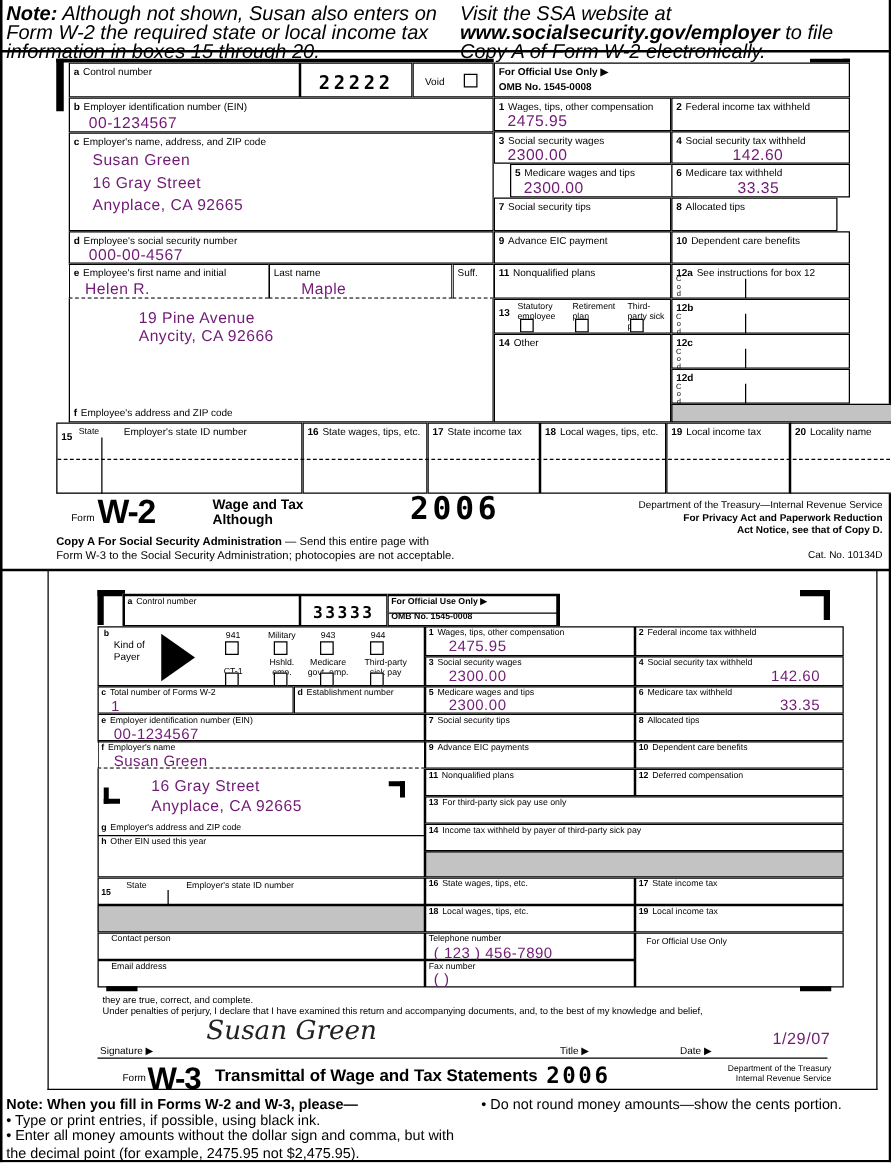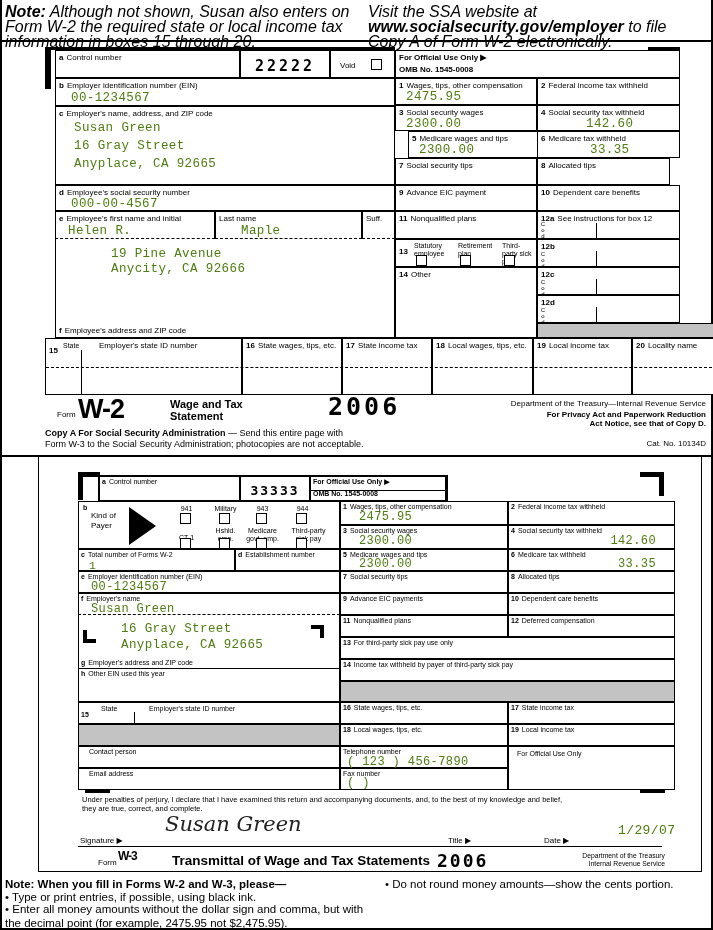--- a/index.html
+++ b/index.html
@@ -2,21 +2,21 @@
 <html><head>
 <meta charset="utf-8">
 <style>
   html,body{margin:0;padding:0;background:#fff}
   #page{position:relative;width:713px;height:930px;background:#fff;font-family:"Liberation Sans",sans-serif;color:#000;overflow:hidden}
   .abs{position:absolute;box-sizing:border-box}
   .cell{position:absolute;box-sizing:border-box;border:1px solid #000;background:#fff}
   .lbl{font-size:8px;line-height:9px;padding:2px 2px 0 3px;color:#000}
   .lbl7{font-size:7px;line-height:8px;padding:1px 1px 0 2px}
   .bn{font-weight:bold;margin-right:3px}
-  .val{font-family:Liberation Mono, monospace;font-size:12.5px;line-height:14px;color:#4d7c0f;letter-spacing:.4px}
+  .val{font-family:Liberation Sans, sans-serif;font-size:12.5px;line-height:14px;color:#701a75;letter-spacing:.4px}
   .ocr{font-family:"DejaVu Sans Mono",monospace;font-weight:700;color:#000}
   .blk{position:absolute;background:#000}
   .shaded{background:#c3c3c3}
   .ckb{position:absolute;width:11px;height:11px;border:1.6px solid #000;background:#fff;box-sizing:border-box}
   .dash{position:absolute;border-top:1.6px dashed #000;height:0}
   .vline{position:absolute;width:1px;background:#000}
   .hline{position:absolute;height:1px;background:#000}
   .vcode{position:absolute;writing-mode:vertical-rl;text-orientation:upright;font-size:6px;line-height:6px;color:#000}
   .b{font-weight:bold}
   .note{font-size:16px;line-height:15px;font-style:italic}
@@ -184,21 +184,21 @@
     <div class="lbl"><span class="bn">19</span><span>Local income tax</span></div>
   </div>
   <div class="cell" style="left:632px;top:338px;width:81px;height:57px;border-right:none">
     <div class="lbl"><span class="bn">20</span><span>Locality name</span></div>
   </div>
   <div class="dash" style="left:46px;top:367px;width:666px"></div>
 
   <div class="abs" style="left:57px;top:410px;font-size:8px">Form</div>
   <div class="abs b" style="left:78px;top:394px;font-size:27px;letter-spacing:-1px">W-2</div>
   <div class="abs b" style="left:170px;top:398px;font-size:11px">Wage and Tax</div>
-  <div class="abs b" style="left:170px;top:410px;font-size:11px">Statement</div>
+  <div class="abs b" style="left:170px;top:410px;font-size:11px">Although</div>
   <div class="abs ocr" style="left:328px;top:392px;font-size:25px;letter-spacing:3px">2006</div>
   <div class="abs rt" style="left:440px;top:399px;width:266px;font-size:8px">Department of the Treasury—Internal Revenue Service</div>
   <div class="abs rt b" style="left:440px;top:410px;width:266px;font-size:8px">For Privacy Act and Paperwork Reduction</div>
   <div class="abs rt b" style="left:440px;top:419px;width:266px;font-size:8px">Act Notice, see that of Copy D.</div>
   <div class="abs" style="left:45px;top:428px;font-size:9px"><span class="b">Copy A  For Social Security Administration</span> <span>— Send this entire page with</span></div>
   <div class="abs" style="left:45px;top:439px;font-size:9px">Form W-3 to the Social Security Administration; photocopies are not acceptable.</div>
   <div class="abs rt" style="left:600px;top:439px;width:106px;font-size:8px">Cat. No. 10134D</div>
 
   <div class="blk" style="left:0;top:455px;width:713px;height:2px"></div>
   <div class="abs" style="left:38px;top:456px;width:664px;height:416px;border-left:1.5px solid #000;border-right:1.5px solid #000;border-bottom:1.5px solid #000"></div>
@@ -352,32 +352,32 @@
     <div class="lbl7" style="padding-left:10px">Email address</div>
   </div>
   <div class="cell" style="left:340px;top:768px;width:168px;height:22px">
     <div class="lbl7">Fax number</div>
     <div class="val" style="padding:0 0 0 6px;font-size:12px;line-height:11px">(          )</div>
   </div>
   <div class="blk" style="left:85px;top:789px;width:25px;height:4px"></div>
   <div class="blk" style="left:640px;top:789px;width:25px;height:4px"></div>
 
   <div class="abs" style="left:82px;top:795px;width:585px;font-size:7.5px;line-height:9px">
+    <div>they are true, correct, and complete.</div>
     <div>Under penalties of perjury, I declare that I have examined this return and accompanying documents, and, to the best of my knowledge and belief,</div>
-    <div>they are true, correct, and complete.</div>
   </div>
   <div class="abs sig" style="left:165px;top:812px">Susan Green</div>
   <div class="hline" style="left:78px;top:846px;width:584px"></div>
   <div class="abs" style="left:80px;top:836px;font-size:8px">Signature ▶</div>
   <div class="abs" style="left:448px;top:836px;font-size:8px">Title ▶</div>
   <div class="abs" style="left:544px;top:836px;font-size:8px">Date ▶</div>
   <div class="abs val" style="left:618px;top:824px;font-size:13px">1/29/07</div>
 
   <div class="abs" style="left:98px;top:858px;font-size:8px">Form</div>
-  <div class="abs b" style="left:118px;top:849px;font-size:12px;letter-spacing:-1px">W-3</div>
+  <div class="abs b" style="left:118px;top:849px;font-size:25px;letter-spacing:-1px">W-3</div>
   <div class="abs b" style="left:172px;top:853px;font-size:13.5px">Transmittal of Wage and Tax Statements</div>
   <div class="abs ocr" style="left:437px;top:850px;font-size:18px;letter-spacing:2px">2006</div>
   <div class="abs rt" style="left:540px;top:852px;width:125px;font-size:6.8px;line-height:8px">
     <div>Department of the Treasury</div>
     <div>Internal Revenue Service</div>
   </div>
 
   <div class="abs bnote b" style="left:5px;top:877px;width:370px"><span>Note:</span> <span>When you fill in Forms W-2 and W-3, please—</span></div>
   <div class="abs bnote" style="left:5px;top:890px;width:370px">• Type or print entries, if possible, using black ink.</div>
   <div class="abs bnote" style="left:5px;top:902px;width:368px">• Enter all money amounts without the dollar sign and comma, but with the decimal point (for example, 2475.95 not $2,475.95).</div>

